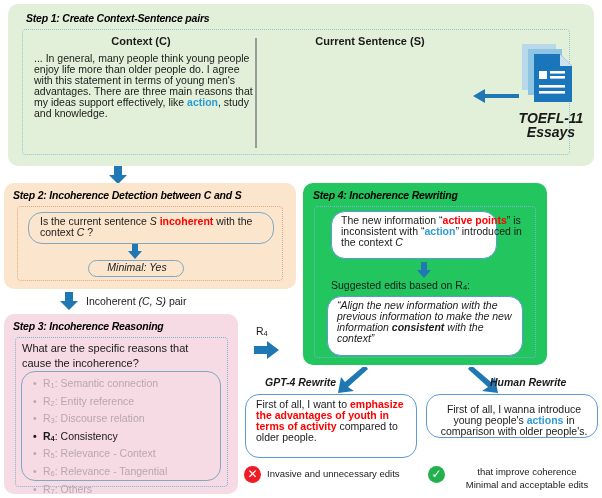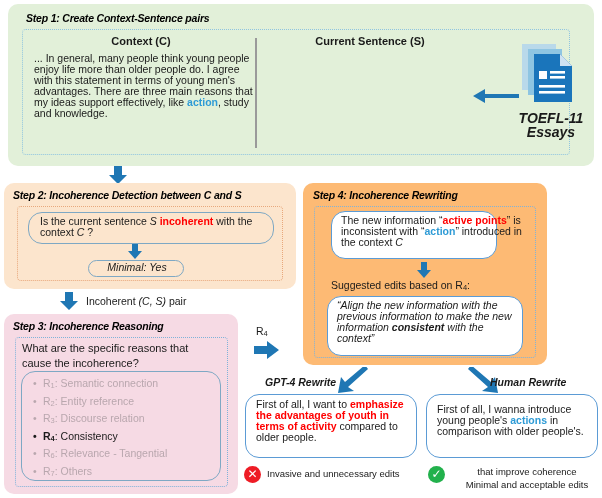--- a/index.html
+++ b/index.html
@@ -2,21 +2,21 @@
 <html><head>
 <meta charset="utf-8">
 <style>
   html,body{margin:0;padding:0;background:#fff;}
   body{width:602px;height:498px;position:relative;overflow:hidden;
        font-family:"Liberation Sans","DejaVu Sans",sans-serif;color:#1a1a1a;}
   .panel{position:absolute;border-radius:10px;box-sizing:border-box;}
   .p-green{background:#e2f0d9;padding-left:8px;}
   .p-orange{background:#fce5cd;}
   .p-pink{background:#f6dae4;}
-  .p-blue{background:#fdba74;}
+  .p-blue{background:#22c55e;}
   .step-title{font-weight:bold;font-style:italic;font-size:10.5px;color:#000;
               letter-spacing:-0.2px;white-space:nowrap;}
   .dotted{position:absolute;box-sizing:border-box;border:1.5px dotted #7fb2d9;border-radius:4px;}
   .dotted.green-d{border-color:#8fc4e0;}
   .rbox{position:absolute;box-sizing:border-box;border:1.2px solid #5b9bd5;
         border-radius:14px;background:#fff;}
   .rbox.clear{background:transparent;}
   .txt{font-size:10.5px;line-height:11px;color:#1a1a1a;}
   .ctr{text-align:center;}
   .bold{font-weight:bold;}
@@ -116,20 +116,21 @@
   <div class="dotted" style="left:11px;top:23px;width:213px;height:150px;border-color:#7fb2d9;"></div>
 
   <div class="txt" style="position:absolute;left:18px;top:27px;width:198px;font-size:11px;line-height:15px;">What are the specific reasons that cause the incoherence?</div>
 
   <div class="rbox clear" style="left:17px;top:57px;width:200px;height:110px;border-color:#7ea8c4;">
     <ul class="reasons" style="position:absolute;left:10px;top:4px;width:186px;">
       <li><span>R</span><span class="sub">1</span><span>: Semantic connection</span></li>
       <li><span>R</span><span class="sub">2</span><span>: Entity reference</span></li>
       <li><span>R</span><span class="sub">3</span><span>: Discourse relation</span></li>
       <li class="on bold"><span>R</span><span class="sub">4</span><span style="font-weight:normal">: Consistency</span></li>
+      <li><span>R</span><span class="sub">5</span><span>: Relevance - Context</span></li>
       <li><span>R</span><span class="sub">6</span><span>: Relevance - Tangential</span></li>
       <li><span>R</span><span class="sub">7</span><span>: Others</span></li>
     </ul>
   </div>
 </div>
 
 <div class="lbl" style="left:256px;top:325px;">
   <span>R</span><span class="sub">4</span>
 </div>
 <svg class="arrow-d" style="left:254px;top:340px;" width="26" height="20" viewBox="0 0 26 20">
@@ -173,21 +174,21 @@
   <div class="txt" style="position:absolute;left:10px;top:4px;width:154px;">
     <span>First of all, I want to </span><span class="red">emphasize the advantages of youth in terms of activity</span><span> compared to older people.</span>
   </div>
 </div>
 <div class="badge x" style="left:244px;top:466px;">
   <span>✕</span>
 </div>
 <div class="cap" style="left:267px;top:468px;width:180px;text-align:left;">Invasive and unnecessary edits</div>
 
 <div class="rw-title" style="left:490px;top:376px;">Human Rewrite</div>
-<div class="rbox" style="left:426px;top:394px;width:172px;height:64px;">
+<div class="rbox" style="left:426px;top:394px;width:172px;height:44px;text-align:center;">
   <div class="txt" style="position:absolute;left:10px;top:9px;width:154px;">
     <span>First of all, I wanna introduce young people's </span><span class="blue">actions</span><span> in comparison with older people's.</span>
   </div>
 </div>
 <div class="badge c" style="left:428px;top:466px;">
   <span>✓</span>
 </div>
 <div class="cap" style="left:452px;top:466px;width:150px;">
   <div>that improve coherence</div>
   <div>Minimal and acceptable edits</div>

